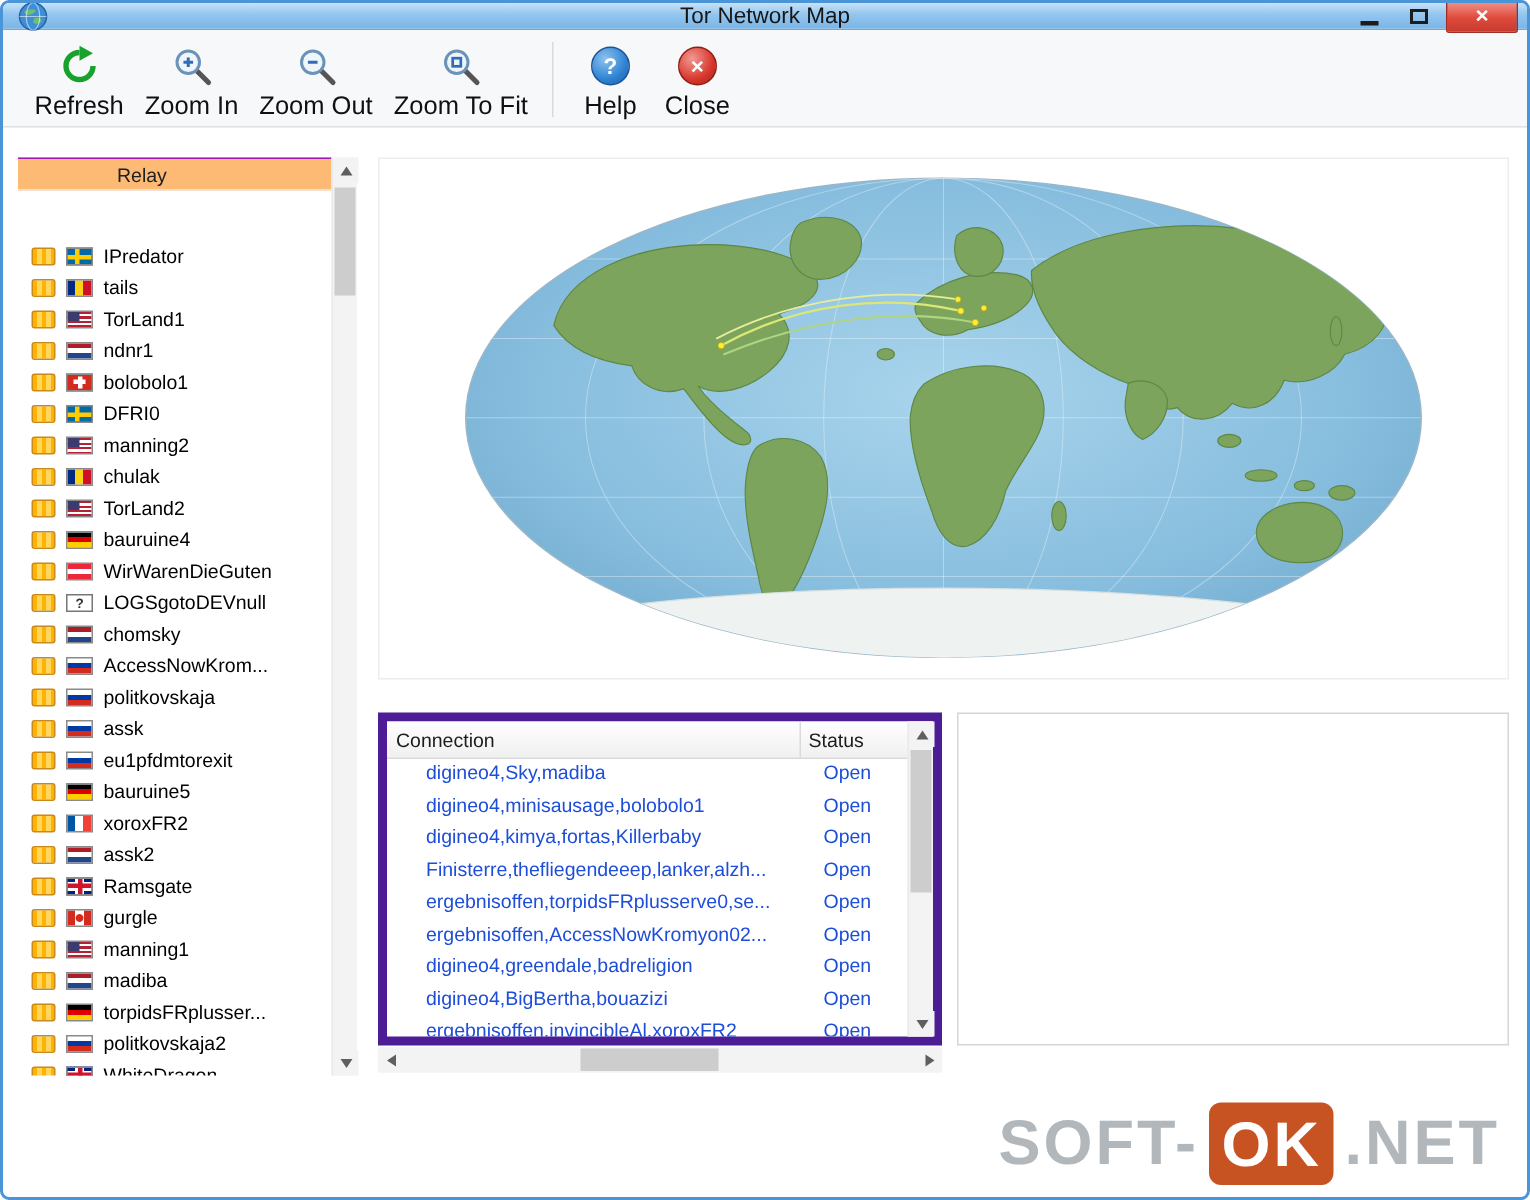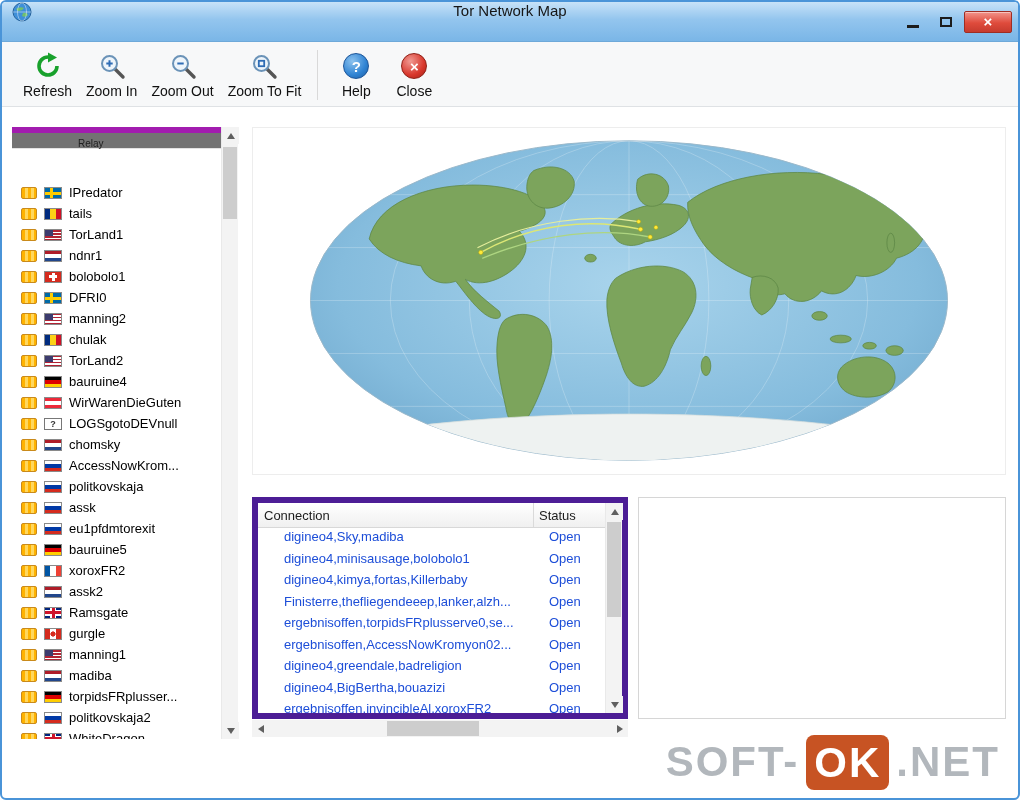--- a/index.html
+++ b/index.html
@@ -9,24 +9,24 @@
     font-family:"Liberation Sans", sans-serif;
     background:#ffffff;
   }
   .window {
     position:relative; width:1020px; height:800px;
     border:2px solid #4a94d8; border-radius:6px;
     background:#ffffff; overflow:hidden;
   }
   
   .titlebar {
-    position:relative; height:40px;
+    position:relative; height:18px;
     background:linear-gradient(180deg,#c7e2f8 0%, #93c5ee 45%, #7ab6e7 100%);
     border-bottom:1px solid #6ea9d9;
-    display:flex; padding:0 6px;
+    display:flex; align-items:center; padding:0 6px;
   }
   .app-icon { margin-left:4px; display:flex; }
   .app-icon svg { width:20px; height:20px; display:block; }
   .title {
     position:absolute; left:0; right:0; text-align:center;
     font-size:15px; color:#161616; pointer-events:none;
   }
   .win-controls { margin-left:auto; display:flex; align-items:center; gap:3px; z-index:2; }
   .wbtn { display:flex; align-items:center; justify-content:center; width:30px; height:21px; }
   .min-glyph { width:12px; height:3px; background:#1c1c1c; margin-top:9px; }
@@ -37,41 +37,41 @@
     box-shadow:inset 0 1px 0 rgba(255,255,255,.45);
   }
   .close-glyph { color:#fff; font-size:15px; font-weight:bold; line-height:1; }
   
   .toolbar {
     height:65px; background:#f7f8f9; border-bottom:1px solid #dfe2e5;
     display:flex; align-items:flex-start; padding:6px 0 0 14px;
   }
   .tbtn { display:flex; flex-direction:column; align-items:center; min-width:58px; padding:2px 7px; }
   .ticon { height:32px; display:flex; align-items:center; justify-content:center; }
-  .tlabel { font-size:14px; color:#101010; margin-top:1px; white-space:nowrap; }
+  .tlabel { font-size:17px; color:#101010; margin-top:1px; white-space:nowrap; }
   .tsep { width:1px; background:#d9d9d9; height:50px; margin:2px 9px 0; }
   .help-circle {
     width:26px; height:26px; border-radius:50%;
     background:radial-gradient(circle at 35% 30%, #8cc2ee, #2f83d3 60%, #1d5c9e);
     border:1px solid #1b5498; display:flex; align-items:center; justify-content:center;
   }
   .help-q { color:#fff; font-weight:bold; font-size:15px; }
   .closetool-circle {
     width:26px; height:26px; border-radius:50%;
     background:radial-gradient(circle at 35% 30%, #f09a93, #d8372c 60%, #a32218);
     border:1px solid #8f1f15; display:flex; align-items:center; justify-content:center;
   }
   .closetool-x { color:#fff; font-weight:bold; font-size:15px; }
   
   .content { position:relative; display:flex; padding:20px 12px 0 10px; height:697px; overflow:hidden; }
   
   .relay-panel { position:relative; width:226px; height:612px; flex:none; }
   .relay-header {
-    height:22px; line-height:22px; padding-left:66px; font-size:10px; color:#202020;
-    background:#737373; border-bottom:1px solid #e3e3e3; border-top:6px solid #a21caf;
+    height:22px; line-height:22px; padding-left:66px; font-size:13px; color:#202020;
+    background:#fdba74; border-bottom:1px solid #e3e3e3; border-top:1px solid #a21caf;
     margin-right:17px;
   }
   .relay-rows { position:absolute; top:23px; left:0; right:17px; bottom:0; overflow:hidden;margin-top:32px; }
   .relay-row { height:21px; display:flex; align-items:center; gap:7px; padding-left:9px; }
   .relay-status-icon {
     width:16px; height:12px; flex:none; border:1px solid #c98a1b; border-radius:2px;
     background:repeating-linear-gradient(90deg,#ffb300 0 3px,#ffd75e 3px 6px);
   }
   .relay-name { font-size:13px; color:#000; white-space:nowrap; }
   .flag { width:18px; height:12px; flex:none; border:1px solid #8a8a8a;

